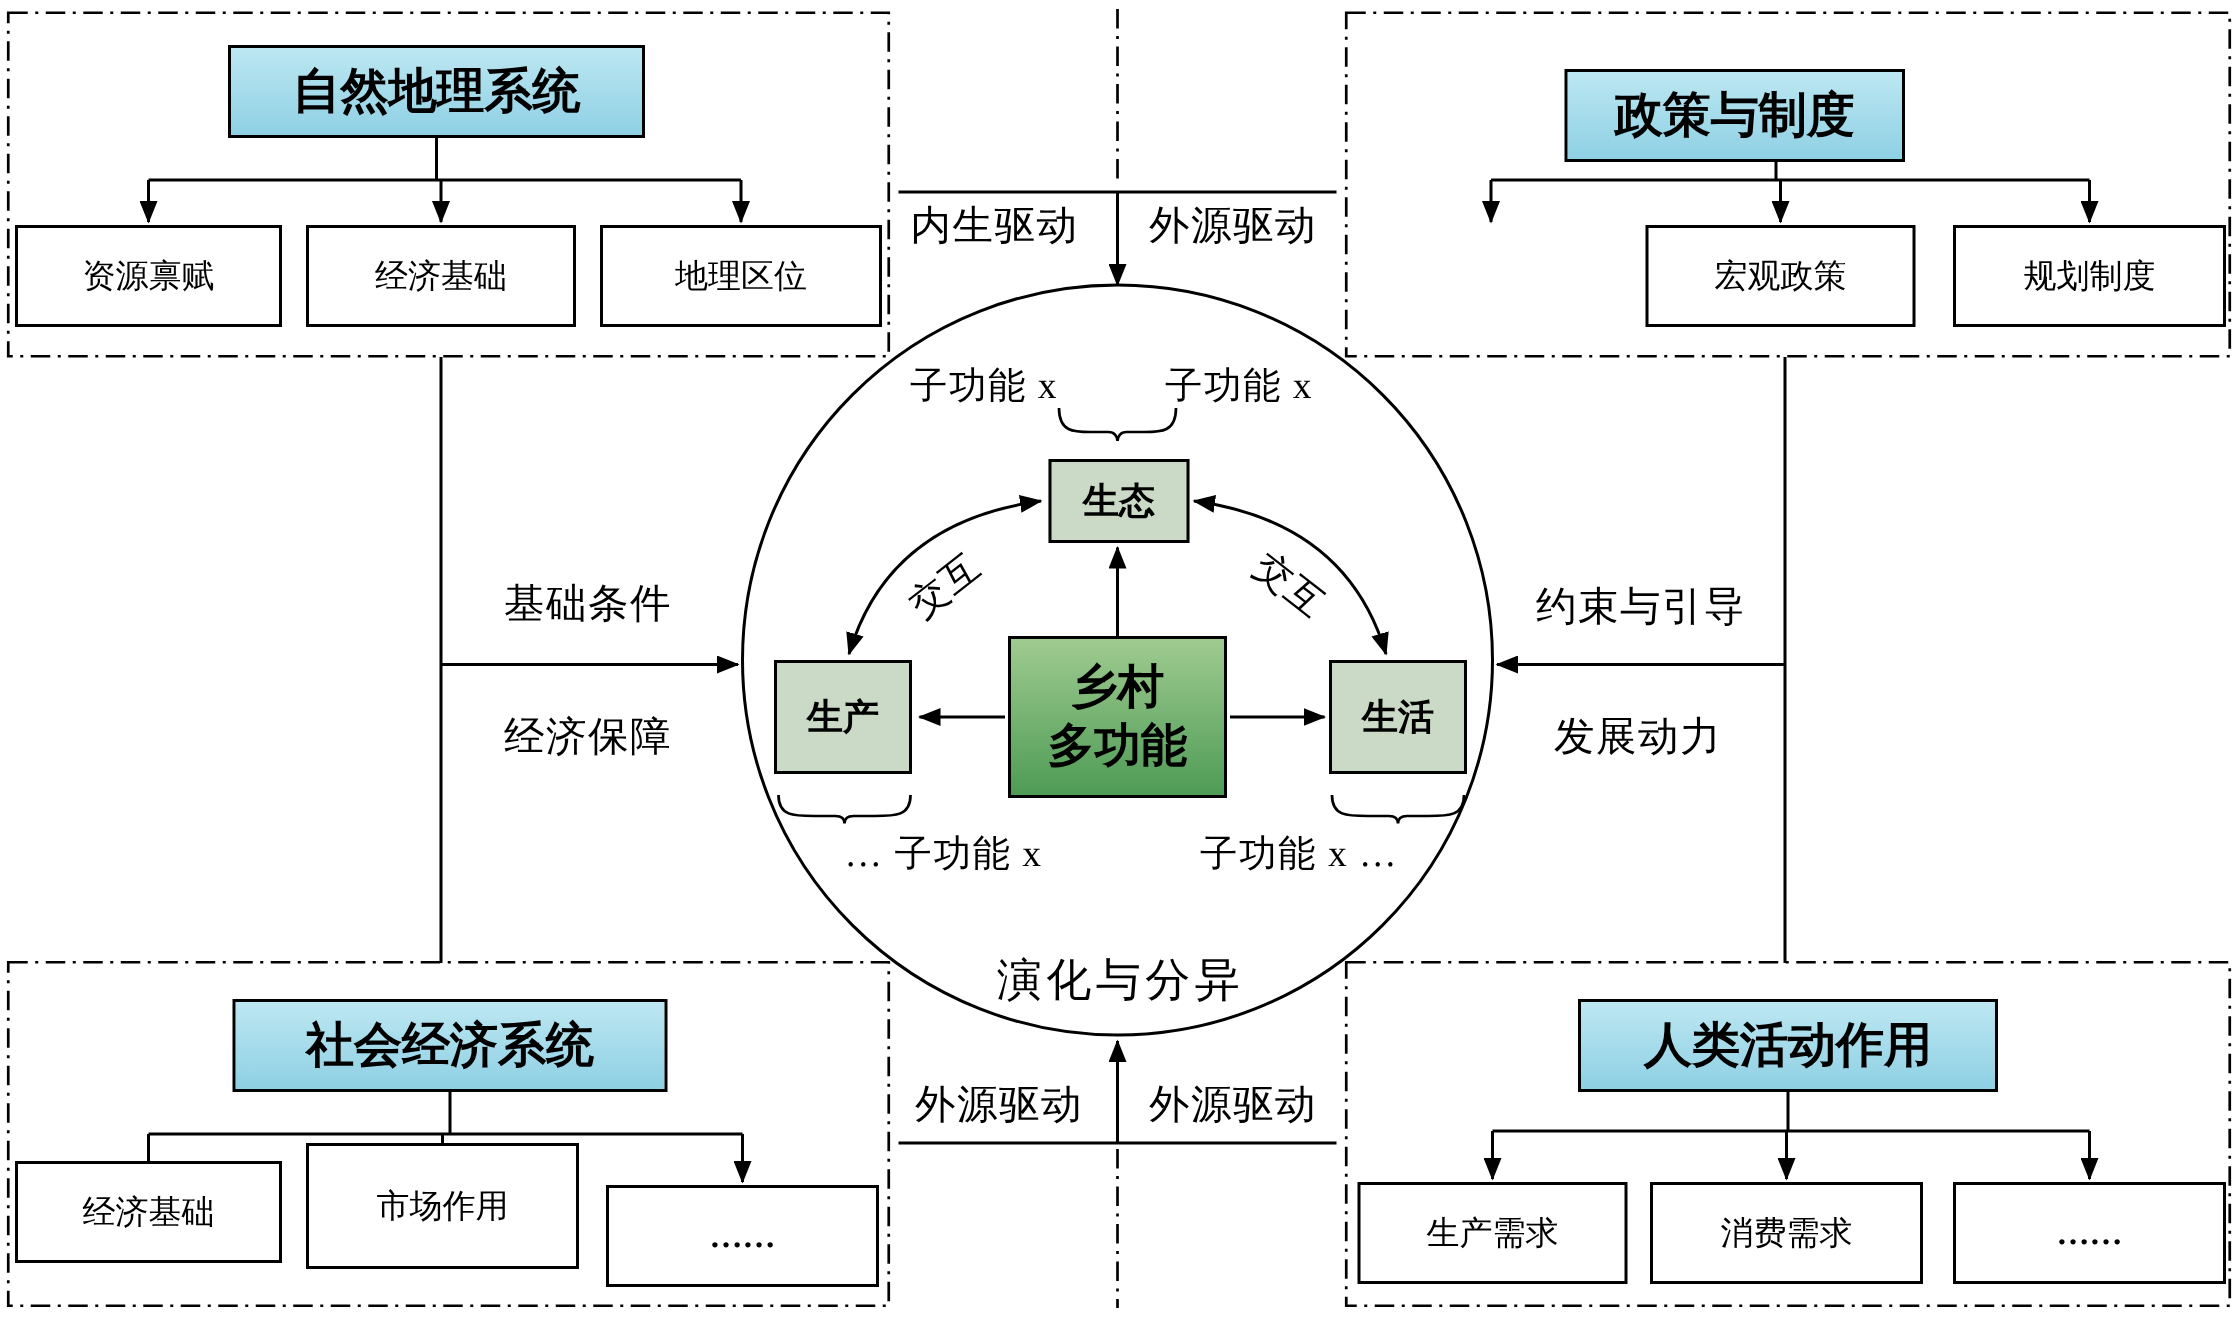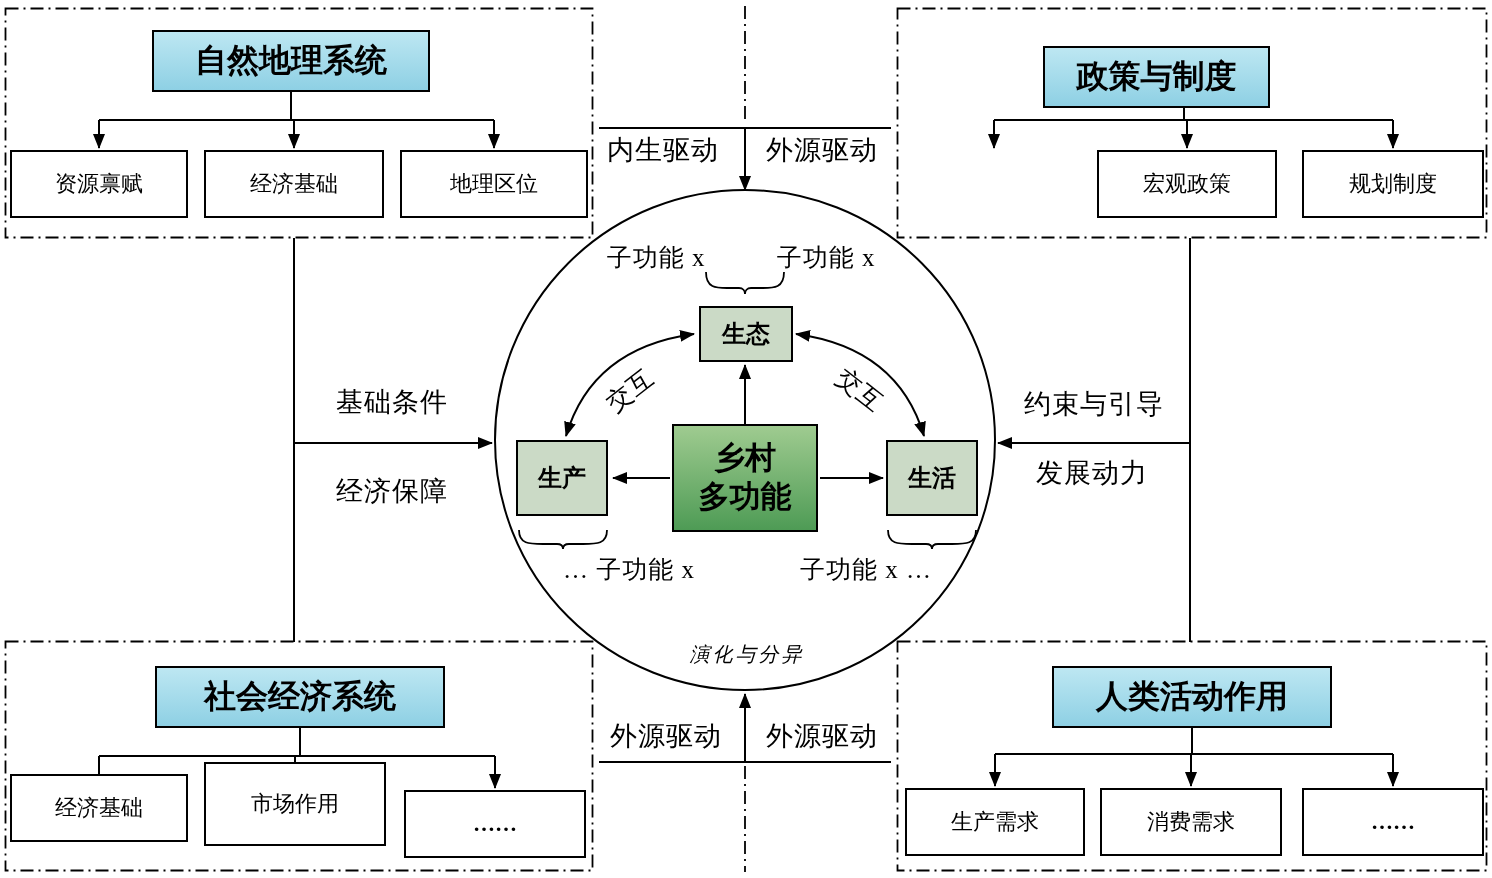--- a/index.html
+++ b/index.html
@@ -26,21 +26,21 @@
     font-family:"Liberation Sans","DejaVu Sans",sans-serif;font-weight:bold;font-size:31px;
     flex-direction:column;line-height:1.25;
   }
   .lbl{
     position:absolute;transform:translate(-50%,-50%);white-space:nowrap;
     font-size:27px;letter-spacing:1px;
   }
   .lbl.small{font-size:25px;}
   .lbl.rotl{transform:translate(-50%,-50%) rotate(-38deg);font-size:25px;}
   .lbl.rotr{transform:translate(-50%,-50%) rotate(38deg);font-size:25px;}
-  .lbl.evo{font-size:20px;letter-spacing:3px;font-style:italic;}
+  .lbl.evo{font-size:30px;letter-spacing:3px;}
 </style>
 </head>
 <body>
 
 <div id="stage">
 
   <svg id="lines" viewBox="0 0 1492 878">
     <defs>
       <marker id="arr" markerUnits="userSpaceOnUse" markerWidth="16" markerHeight="12" refX="14" refY="6" orient="auto">
         <path d="M0,0 L15,6 L0,12 z" fill="#000"></path>
@@ -137,21 +137,21 @@
   <div class="lbl small" style="left:656px;top:257px">子功能 x</div>
   <div class="lbl small" style="left:826px;top:257px">子功能 x</div>
 
   <div class="lbl rotl" style="left:630px;top:390px">交互</div>
   <div class="lbl rotr" style="left:860px;top:390px">交互</div>
 
   <div class="lbl" style="left:392px;top:402px">基础条件</div>
   <div class="lbl" style="left:392px;top:491px">经济保障</div>
 
   <div class="lbl" style="left:1094px;top:404px">约束与引导</div>
-  <div class="lbl" style="left:1092px;top:473px">发展动力</div>
+  <div class="lbl" style="left:1092px;top:491px">发展动力</div>
 
   <div class="lbl small" style="left:629px;top:569px">… 子功能 x</div>
   <div class="lbl small" style="left:866px;top:569px">子功能 x …</div>
 
   <div class="lbl evo" style="left:747px;top:654px">演化与分异</div>
 
   <div class="lbl" style="left:666px;top:736px">外源驱动</div>
   <div class="lbl" style="left:822px;top:736px">外源驱动</div>
 
 </div>

